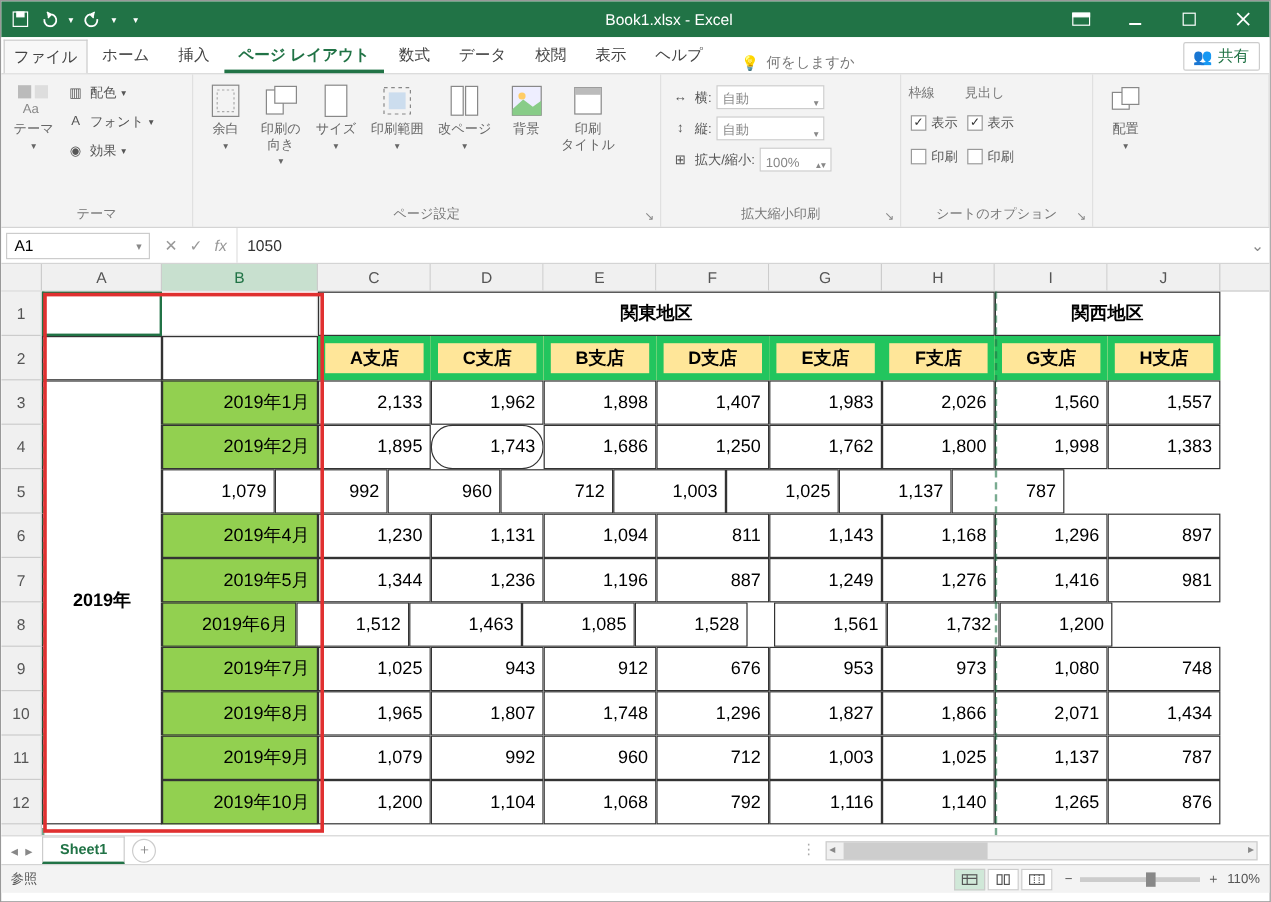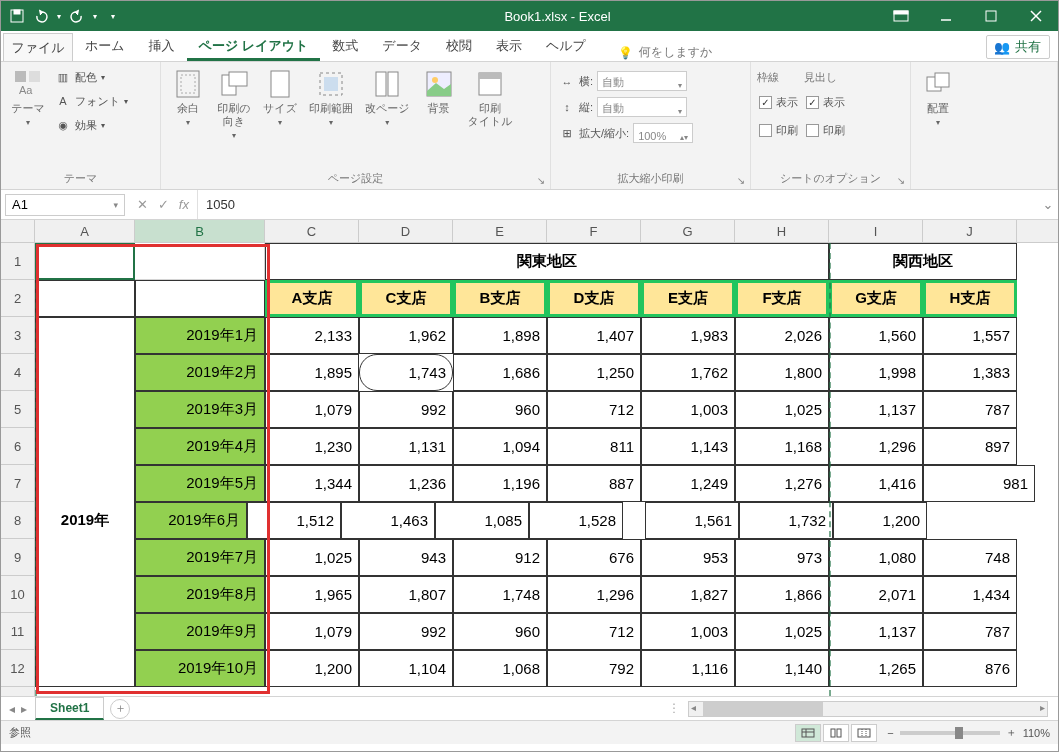--- a/index.html
+++ b/index.html
@@ -50,21 +50,21 @@
 .colheads { display: flex; height: 23px; background: #f0f0f0; border-bottom: 1px solid #ccc; }
 .corner { width: 34px; border-right: 1px solid #ccc; background: #f0f0f0; }
 .ch { border-right: 1px solid #ccc; display: flex; align-items: center; justify-content: center; font-size: 13px; color: #555; background: #f0f0f0; cursor: pointer; }
 .ch.sel { background: #c8e0cf; color: #217346; }
 .rowheads-and-cells { display: flex; height: calc(100% - 23px); }
 .rowheads { width: 34px; background: #f0f0f0; border-right: 1px solid #ccc; }
 .rh { height: 37px; border-bottom: 1px solid #ccc; display: flex; align-items: center; justify-content: center; font-size: 13px; color: #555; cursor: pointer; }
 .cells { position: relative; flex: 1; }
 .row { display: flex; height: 37px; }
 .cell { border-right: 1px solid #d4d4d4; border-bottom: 1px solid #d4d4d4; display: flex; align-items: center; padding: 0 6px; font-size: 15px; background: #fff; overflow: hidden; white-space: nowrap; }
-.cell.hdr { border: 3px solid #22c55e; background: #ffe699; font-weight: 600; justify-content: center; }
+.cell.hdr { border: 6px solid #22c55e; background: #ffe699; font-weight: 600; justify-content: center; }
 .cell.merged-region { border: 1px solid #333; font-weight: 600; justify-content: center; }
 .cell.month { background: #92d050; border: 1px solid #333; justify-content: flex-end; font-weight: 400; }
 .cell.year { border: 1px solid #333; font-weight: 700; justify-content: center; }
 .cell.num { border: 1px solid #333; justify-content: flex-end; }
 .cell.blank-bordered { border: 1px solid #333; }
 .active-cell { position: absolute; border: 2px solid #217346; pointer-events: none; z-index: 10; }
 .redbox { position: absolute; border: 3px solid #e03030; pointer-events: none; z-index: 11; }
 .pagebreak { position: absolute; border-right: 2px dashed #217346; pointer-events: none; top: 0; bottom: 0; z-index: 5; opacity: 0.6; }
 
 
@@ -431,21 +431,20 @@
           <div class="cell num" style="width: 94px; border-radius: 18px;">1,743</div>
           <div class="cell num" style="width: 94px;">1,686</div>
           <div class="cell num" style="width: 94px;">1,250</div>
           <div class="cell num" style="width: 94px;">1,762</div>
           <div class="cell num" style="width: 94px;">1,800</div>
           <div class="cell num" style="width: 94px;">1,998</div>
           <div class="cell num" style="width: 94px;">1,383</div>
         </div>
         <div class="row">
           <div class="cell" style="width: 100px; border-top: none; border-right: 1px solid rgb(51, 51, 51); border-bottom: none; border-left: 1px solid rgb(51, 51, 51); border-image: initial;"></div>
-          <div class="cell month" style="width: 130px;">2019年3月</div>
           <div class="cell num" style="width: 94px;">1,079</div>
           <div class="cell num" style="width: 94px;">992</div>
           <div class="cell num" style="width: 94px;">960</div>
           <div class="cell num" style="width: 94px;">712</div>
           <div class="cell num" style="width: 94px;">1,003</div>
           <div class="cell num" style="width: 94px;">1,025</div>
           <div class="cell num" style="width: 94px;">1,137</div>
           <div class="cell num" style="width: 94px;">787</div>
         </div>
         <div class="row">
@@ -463,21 +462,21 @@
         <div class="row">
           <div class="cell" style="width: 100px; border-top: none; border-right: 1px solid rgb(51, 51, 51); border-bottom: none; border-left: 1px solid rgb(51, 51, 51); border-image: initial;"></div>
           <div class="cell month" style="width: 130px;">2019年5月</div>
           <div class="cell num" style="width: 94px;">1,344</div>
           <div class="cell num" style="width: 94px;">1,236</div>
           <div class="cell num" style="width: 94px;">1,196</div>
           <div class="cell num" style="width: 94px;">887</div>
           <div class="cell num" style="width: 94px;">1,249</div>
           <div class="cell num" style="width: 94px;">1,276</div>
           <div class="cell num" style="width: 94px;">1,416</div>
-          <div class="cell num" style="width: 112px;">981</div>
+          <div class="cell num" style="width: 94px;">981</div>
         </div>
         <div class="row">
           <div class="cell" style="width: 100px; border-top: none; border-right: 1px solid rgb(51, 51, 51); border-bottom: none; border-left: 1px solid rgb(51, 51, 51); border-image: initial;"></div>
           <div class="cell month" style="width: 112px;">2019年6月</div>
           <div class="cell num" style="width: 94px;">1,512</div>
           <div class="cell num" style="width: 94px;">1,463</div>
           <div class="cell num" style="width: 94px;">1,085</div>
           <div class="cell num" style="width: 94px;">1,528</div>
           <div class="cell num" style="width: 94px; margin-left: 22px;">1,561</div>
           <div class="cell num" style="width: 94px;">1,732</div>
@@ -524,21 +523,21 @@
           <div class="cell month" style="width: 130px;">2019年10月</div>
           <div class="cell num" style="width: 94px;">1,200</div>
           <div class="cell num" style="width: 94px;">1,104</div>
           <div class="cell num" style="width: 94px;">1,068</div>
           <div class="cell num" style="width: 94px;">792</div>
           <div class="cell num" style="width: 94px;">1,116</div>
           <div class="cell num" style="width: 94px;">1,140</div>
           <div class="cell num" style="width: 94px;">1,265</div>
           <div class="cell num" style="width: 94px;">876</div>
         </div>
-        <div style="position: absolute; left: 0px; top: 92px; width: 100px; height: 370px; display: flex; align-items: center; justify-content: center; font-weight: 700; font-size: 15px; pointer-events: none;">2019年</div>
+        <div style="position: absolute; left: 0px; top: 72px; width: 100px; height: 370px; display: flex; align-items: center; justify-content: center; font-weight: 700; font-size: 15px; pointer-events: none;">2019年</div>
       </div>
   </div>
   <div class="redbox" style="left:35px; top:24px; width:234px; height:450px;"></div>
 </div>
 
 <div class="sheetbar">
   <div class="sheet-nav">
     <span>◂</span>
     <span>▸</span>
   </div>

